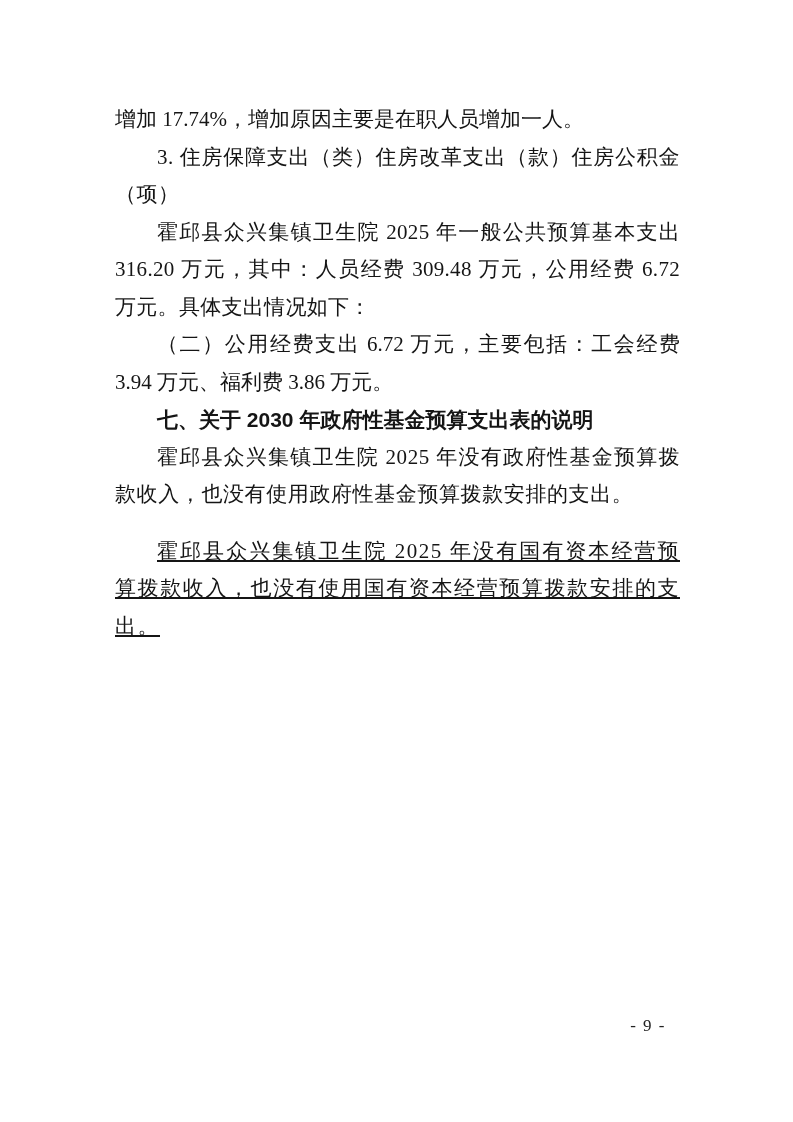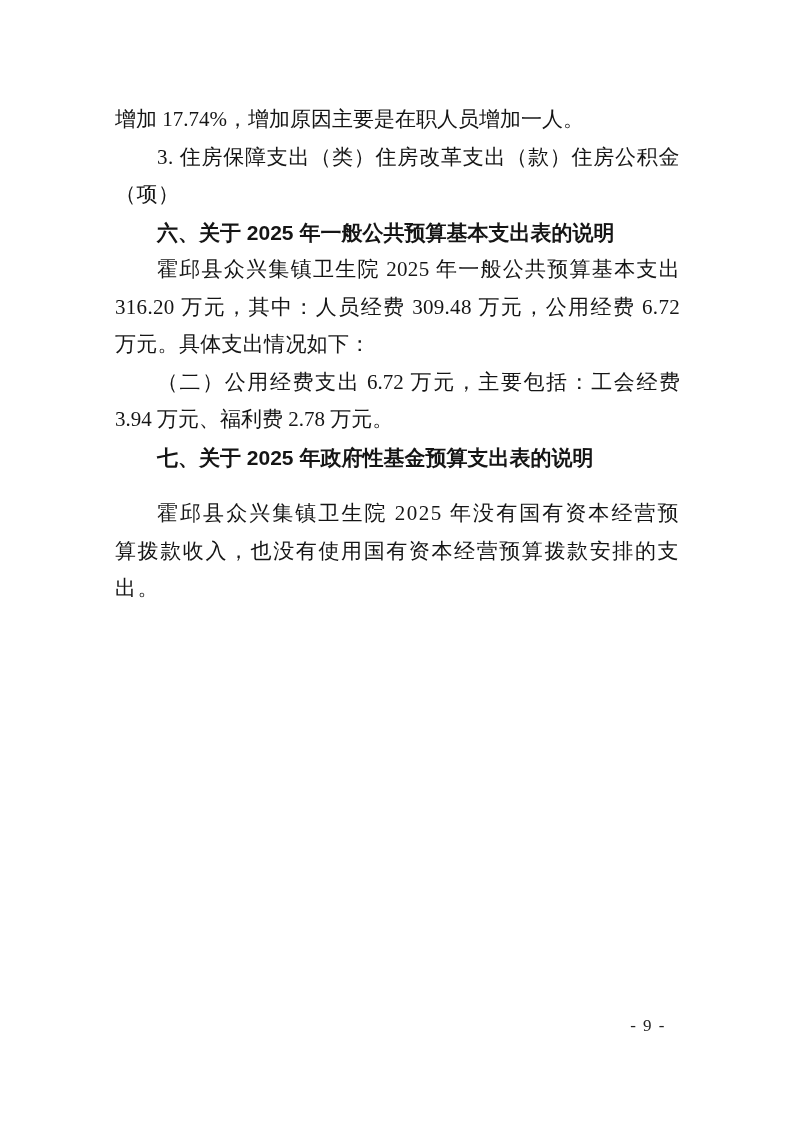--- a/index.html
+++ b/index.html
@@ -32,21 +32,21 @@
   .h-serif {
     font-weight: 400;
     letter-spacing: 0.5px;
   }
   .h-sans {
     font-family: "Liberation Sans", "DejaVu Sans", sans-serif;
     font-weight: 700;
   }
   .sp-03 { letter-spacing: 0.3px; }
   .sp-06 { letter-spacing: 0.6px; }
-  .sp-15 { letter-spacing: 1.5px; }
+  .sp-15 { letter-spacing: 1.5px; text-decoration: underline; }
   .gap-top { margin-top: 19px !important; }
   .footer {
     position: absolute;
     top: 1016px;
     right: 127px;
     font-size: 17px;
     letter-spacing: 1.5px;
     color: #222222;
   }
 </style>
@@ -54,29 +54,29 @@
 <body>
 
 <div class="page">
   <div class="content">
 
     <p class="body">增加 17.74%，增加原因主要是在职人员增加一人。</p>
 
     <p class="indent h-serif">3.  住房保障支出（类）住房改革支出（款）住房公积金（项）</p>
 
 
-    <p class="indent h-sans">六、关于 2025 年一般公共预算基本支出表的说明</p>
 
     <p class="indent sp-03">霍邱县众兴集镇卫生院 2025 年一般公共预算基本支出 316.20 万元，其中：人员经费 309.48 万元，公用经费 6.72 万元。具体支出情况如下：</p>
 
 
-    <p class="indent">（二）公用经费支出 6.72 万元，主要包括：工会经费 3.94 万元、福利费 2.78 万元。</p>
+    <p class="indent">（二）公用经费支出 6.72 万元，主要包括：工会经费 3.94 万元、福利费 3.86 万元。</p>
 
-    <p class="indent h-sans">七、关于 2025 年政府性基金预算支出表的说明</p>
+    <p class="indent h-sans">七、关于 2030 年政府性基金预算支出表的说明</p>
 
+    <p class="indent sp-06">霍邱县众兴集镇卫生院 2025 年没有政府性基金预算拨款收入，也没有使用政府性基金预算拨款安排的支出。</p>
 
 
     <p class="indent sp-15 gap-top">霍邱县众兴集镇卫生院 2025 年没有国有资本经营预算拨款收入，也没有使用国有资本经营预算拨款安排的支出。</p>
 
   </div>
 
   <div class="footer">- 9 -</div>
 </div>
 
 </body></html>

